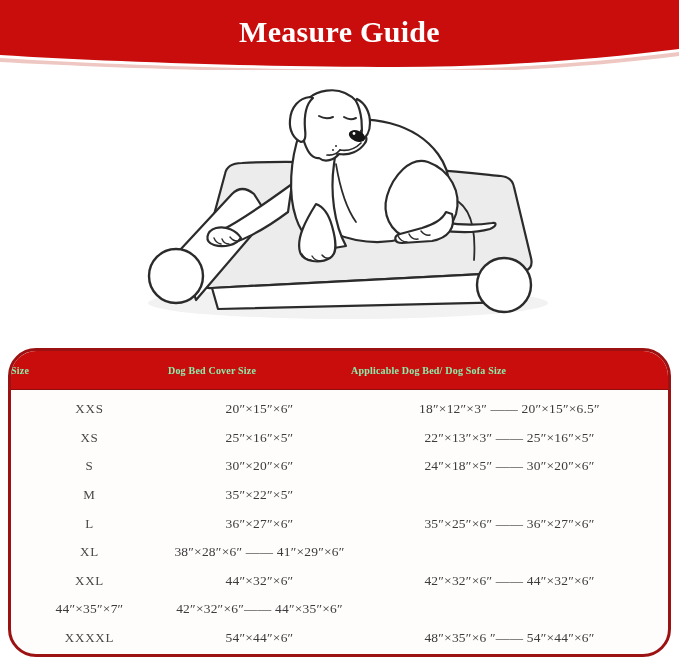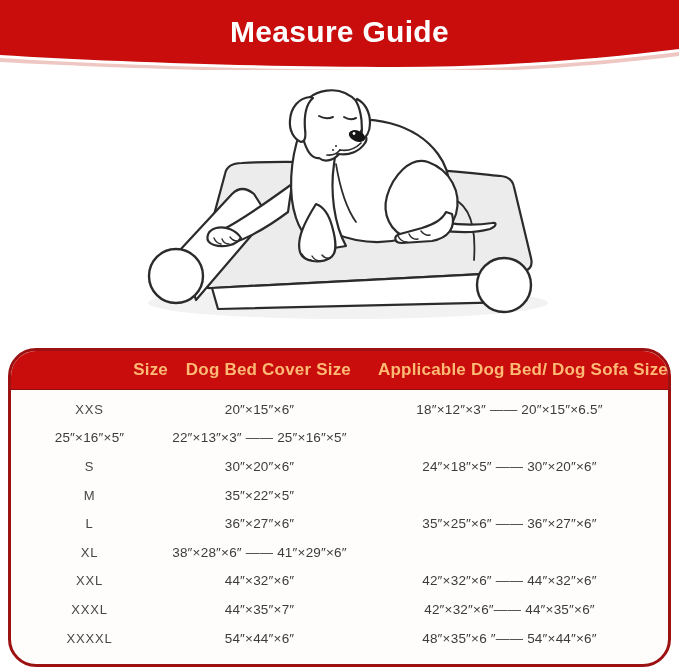--- a/index.html
+++ b/index.html
@@ -1,42 +1,42 @@
 <!DOCTYPE html>
 <html><head>
 <meta charset="utf-8">
 <style>
   html,body{margin:0;padding:0;background:#ffffff;}
   .stage{
     position:relative;width:679px;height:668px;overflow:hidden;background:#ffffff;
-    font-family:Liberation Sans, sans-serif;
+    font-family:Liberation Serif, serif;
   }
   
   .banner{position:relative;width:679px;height:70px;}
   .banner svg{position:absolute;left:0;top:0;display:block;}
   .banner-title{
     position:absolute;left:0;top:0;width:100%;height:62px;
     display:flex;align-items:center;justify-content:center;
     color:#ffffff;font-size:30px;font-weight:700;letter-spacing:.3px;
     padding-top:2px;box-sizing:border-box;
   }
   
   .illustration{display:block;margin:6px auto 0;}
   
   .size-table{
     margin:22px 8px 0;border:3px solid #9c1111;border-radius:28px;
     overflow:hidden;background:#fffdfc;
   }
   .thead{
     display:grid;grid-template-columns:157px 183px 1fr;height:38px;
-    background:#c90d0d;color:#fdba74;font-weight:700;font-size:17px;
-    align-items:center;text-align:right;letter-spacing:.2px;
+    background:#c90d0d;color:#86efac;font-weight:700;font-size:10px;
+    align-items:center;text-align:left;letter-spacing:.2px;
     border-bottom:1px solid #8e0e0e;
   }
-  .tbody{padding:5px 0 12px;}
+  .tbody{padding:5px 0 2px;}
   .trow{
     display:grid;grid-template-columns:157px 183px 1fr;height:28.6px;
     align-items:center;text-align:center;color:#3c3c3c;font-size:13.5px;
   }
   .cell{white-space:nowrap;}
   .cell.size{font-size:13px;letter-spacing:.8px;color:#474747;}
   .cell.cover,.cell.applicable{letter-spacing:.2px;}
 </style>
 </head>
 <body>
@@ -103,20 +103,21 @@
       <div class="cell">Dog Bed Cover Size</div>
       <div class="cell">Applicable Dog Bed/ Dog Sofa Size</div>
     </div>
     <div class="tbody">
         <div class="trow">
           <div class="cell size">XXS</div>
           <div class="cell cover">20″×15″×6″</div>
           <div class="cell applicable">18″×12″×3″ —— 20″×15″×6.5″</div>
         </div>
         <div class="trow">
+          <div class="cell size">XS</div>
           <div class="cell cover">25″×16″×5″</div>
           <div class="cell applicable">22″×13″×3″ —— 25″×16″×5″</div>
         </div>
         <div class="trow">
           <div class="cell size">S</div>
           <div class="cell cover">30″×20″×6″</div>
           <div class="cell applicable">24″×18″×5″ —— 30″×20″×6″</div>
         </div>
         <div class="trow">
           <div class="cell size">M</div>
@@ -130,21 +131,20 @@
         <div class="trow">
           <div class="cell size">XL</div>
           <div class="cell applicable">38″×28″×6″ —— 41″×29″×6″</div>
         </div>
         <div class="trow">
           <div class="cell size">XXL</div>
           <div class="cell cover">44″×32″×6″</div>
           <div class="cell applicable">42″×32″×6″ —— 44″×32″×6″</div>
         </div>
         <div class="trow">
-          <div class="cell size">XXXL</div>
           <div class="cell cover">44″×35″×7″</div>
           <div class="cell applicable">42″×32″×6″—— 44″×35″×6″</div>
         </div>
         <div class="trow">
           <div class="cell size">XXXXL</div>
           <div class="cell cover">54″×44″×6″</div>
           <div class="cell applicable">48″×35″×6 ″—— 54″×44″×6″</div>
         </div>
       </div>
   </div>

